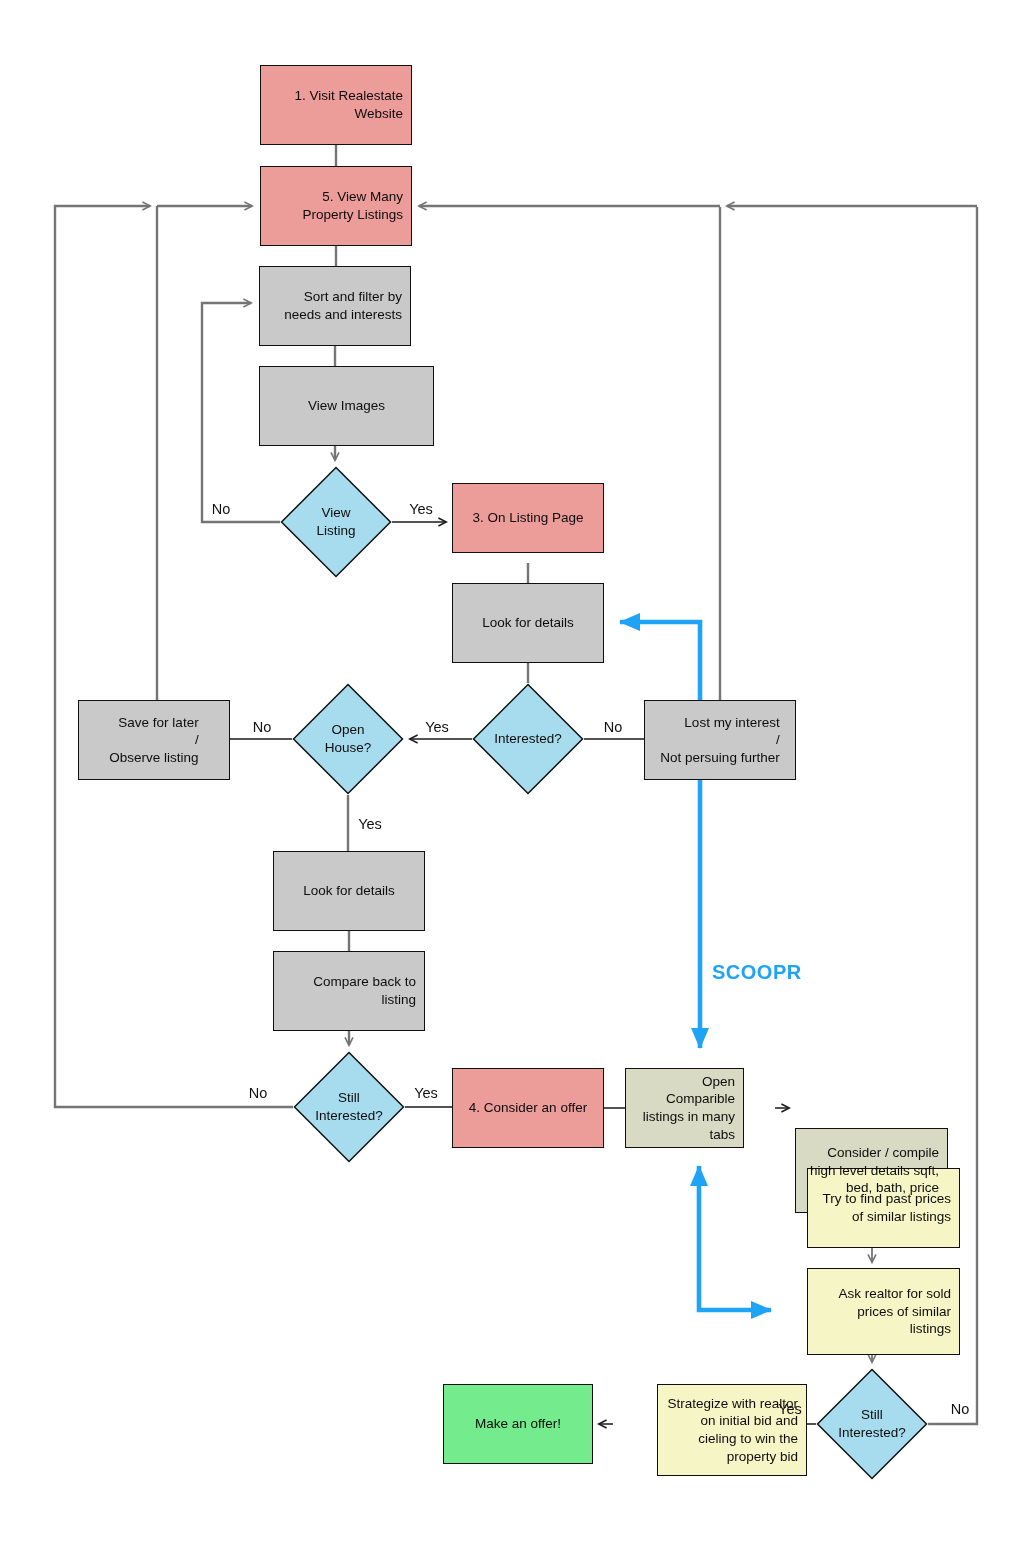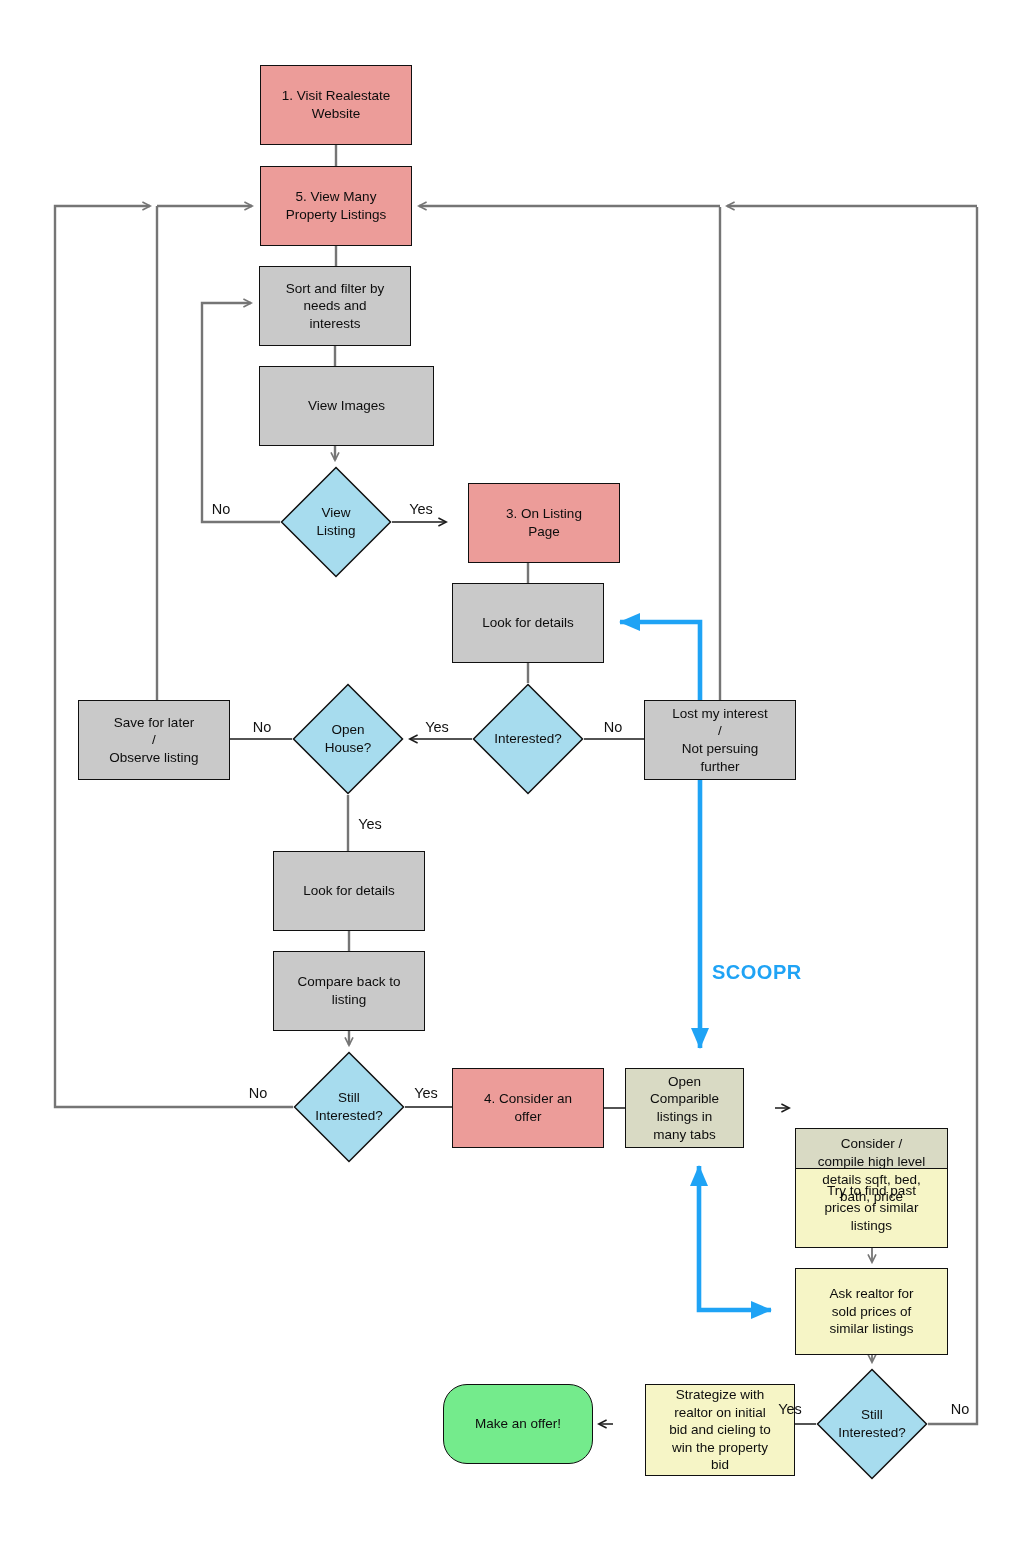--- a/index.html
+++ b/index.html
@@ -12,26 +12,26 @@
   .wire-gray-thin{stroke:var(--line);stroke-width:1.8;fill:none;}
   .wire-black{stroke:var(--line_dark);stroke-width:1.5;fill:none;}
   .wire-blue{stroke:var(--accent);stroke-width:4.6;fill:none;}
   .chev{stroke:var(--line);stroke-width:1.6;fill:none;}
   .chev-dark{stroke:var(--line_dark);stroke-width:1.4;fill:none;}
   .blue-head{fill:var(--accent);stroke:none;}
   .node{
     position:absolute;display:flex;align-items:center;justify-content:center;
     text-align:center;font-size:13.5px;line-height:1.3;box-sizing:border-box;
   }
-  .rect{border:1.5px solid #101010;padding:4px 20px;}
+  .rect{border:1.5px solid #101010;padding:4px 8px;text-align:right;}
   .start{background:var(--start);}
   .process{background:var(--process);}
   .tool{background:var(--tool);}
-  .task{background:var(--task);}
-  .end{background:var(--end);border-radius:24px;}
+  .task{background:var(--task);margin-left:12px;}
+  .end{background:var(--end);}
   .decision .dshape{position:absolute;left:0;top:0;width:100%;height:100%;}
   .decision .dshape polygon{fill:var(--decision);stroke:#101010;stroke-width:1.5;}
   .node-label{position:relative;white-space:pre-line;z-index:1;}
   .edge-label{
     position:absolute;transform:translate(-50%,-50%);font-size:14.5px;color:#111;
     background:transparent;white-space:nowrap;
   }
   .annotation{
     position:absolute;font-size:20px;font-weight:700;letter-spacing:.5px;
     color:var(--accent);white-space:nowrap;
@@ -96,21 +96,21 @@
   </div>
   <div class="node rect start" style="left:260px;top:166px;width:152px;height:80px">
     <span class="node-label">5. View Many Property Listings</span>
   </div>
   <div class="node rect process" style="left:259px;top:266px;width:152px;height:80px">
     <span class="node-label">Sort and filter by needs and interests</span>
   </div>
   <div class="node rect process" style="left:259px;top:366px;width:175px;height:80px">
     <span class="node-label">View Images</span>
   </div>
-  <div class="node rect start" style="left:468px;top:483px;width:152px;height:80px">
+  <div class="node rect start" style="left:452px;top:483px;width:152px;height:70px">
     <span class="node-label">3. On Listing Page</span>
   </div>
   <div class="node rect process" style="left:452px;top:583px;width:152px;height:80px">
     <span class="node-label">Look for details</span>
   </div>
   <div class="node rect process" style="left:644px;top:700px;width:152px;height:80px">
     <span class="node-label">Lost my interest
 /
 Not persuing further</span>
   </div>

